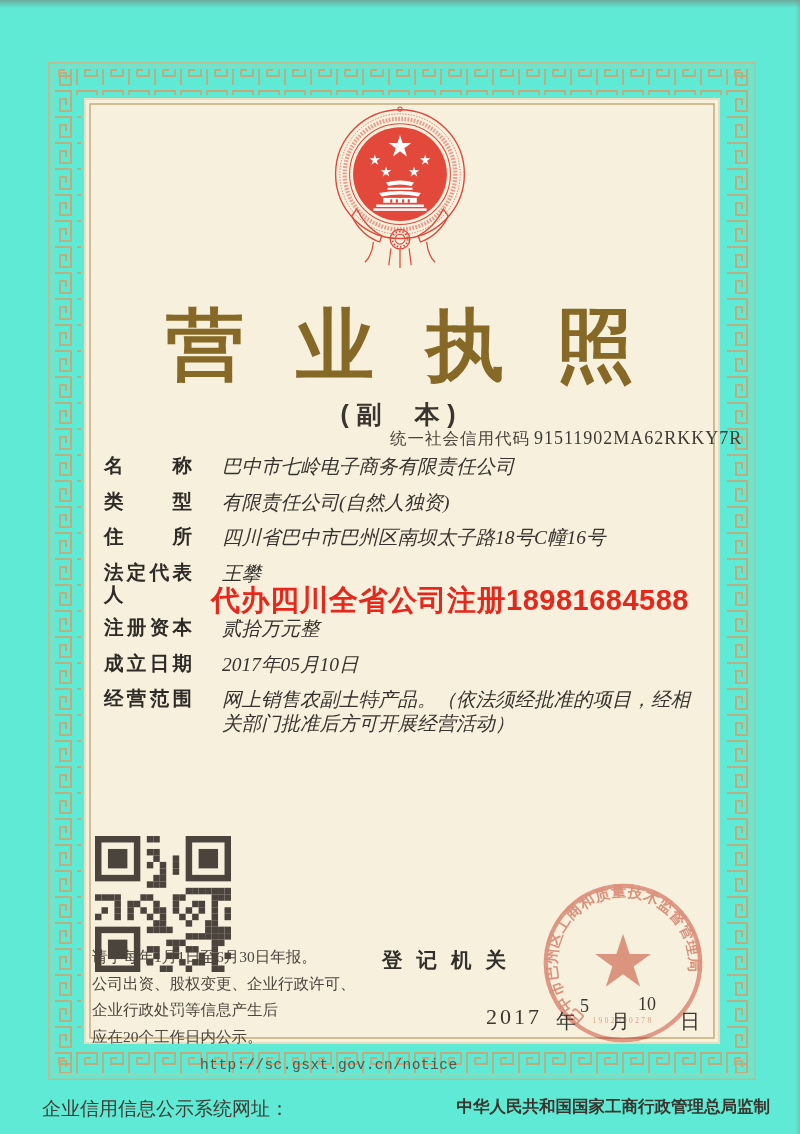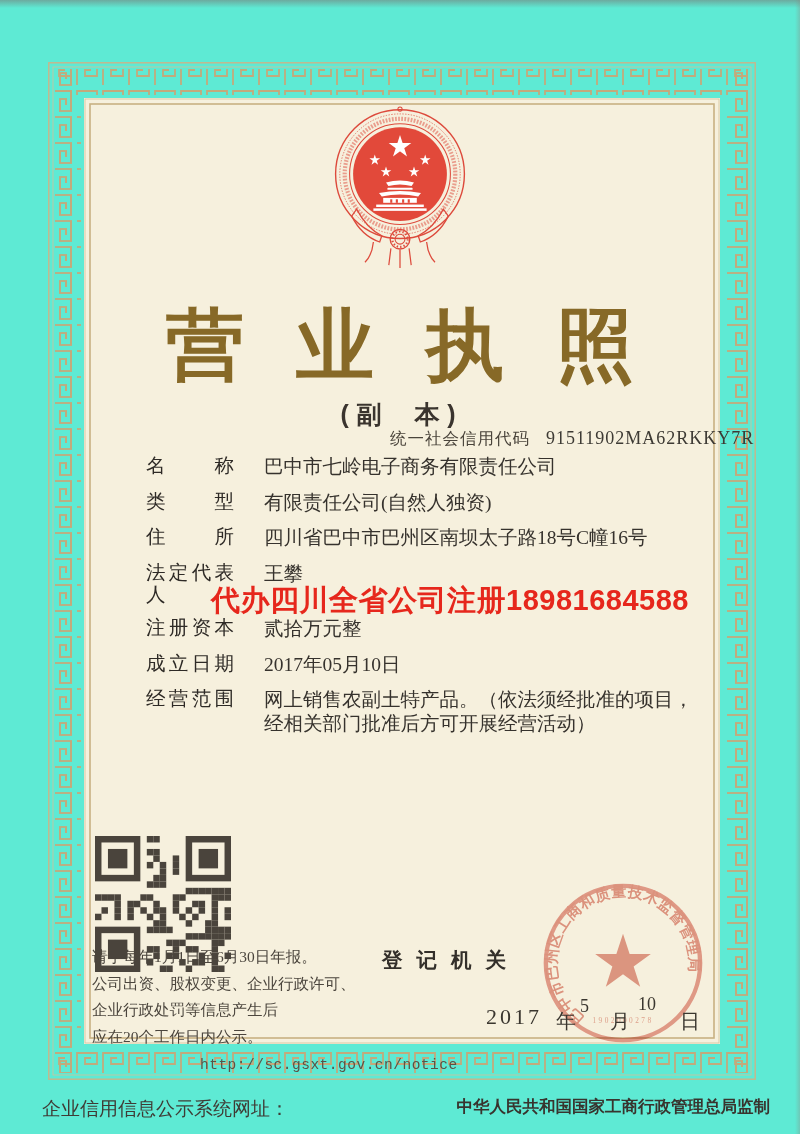--- a/index.html
+++ b/index.html
@@ -16,27 +16,27 @@
 
   .emblem { position:absolute; left:330px; top:104px; width:140px; height:178px; }
 
   .title { position:absolute; left:0; top:294px; width:800px; text-align:center;
     font-size:78px; font-weight:700; color:#876927; letter-spacing:52px; padding-left:52px;
     white-space:nowrap; }
   .subtitle { position:absolute; left:0; top:398px; width:800px; text-align:center;
     font-size:25px; font-weight:700; color:#3a342e; letter-spacing:4px;font-family:Liberation Mono, monospace; }
   .credit-line { position:absolute; left:390px; top:428px; white-space:nowrap; }
   .credit-label { font-size:16.5px; color:#4a443b; letter-spacing:1px; }
-  .credit-code { font-size:18px; color:#3d3a34; letter-spacing:1px; margin-left:12px; }
+  .credit-code { font-size:18px; color:#3d3a34; letter-spacing:1px; margin-left:0; }
 
   .fields { position:absolute; left:104px; top:455px; width:600px; }
   .frow { display:flex; align-items:flex-start; margin-bottom:11.5px; }
-  .flabel { flex:none; width:88px; font-size:19.5px; font-weight:400; color:#2e2a26;
-    text-align:justify; text-align-last:justify; line-height:22px;margin-left:42px; }
-  .fvalue { margin-left:30px; width:476px; font-size:19.5px; color:#36322d; line-height:24px; }
+  .flabel { flex:none; width:88px; font-size:19.5px; font-weight:700; color:#2e2a26;
+    text-align:justify; text-align-last:justify; line-height:22px; }
+  .fvalue { margin-left:30px; width:476px; font-size:19.5px; color:#36322d; line-height:24px;font-style:italic; }
 
   .watermark { position:absolute; left:211px; top:581px; z-index:30;
     font-family:"Liberation Sans", sans-serif; font-weight:700; font-size:29px;
     color:#e6271c; white-space:nowrap; letter-spacing:0.5px; }
 
   .qr { position:absolute; left:95px; top:836px; width:136px; height:136px; }
   .notes { position:absolute; left:92px; top:944px; font-size:15.5px; color:#4b453d;
     line-height:1.72; }
   .reg-label { position:absolute; left:382px; top:946px; font-size:20.5px; font-weight:600;
     color:#332f2a; letter-spacing:14px; white-space:nowrap; }

